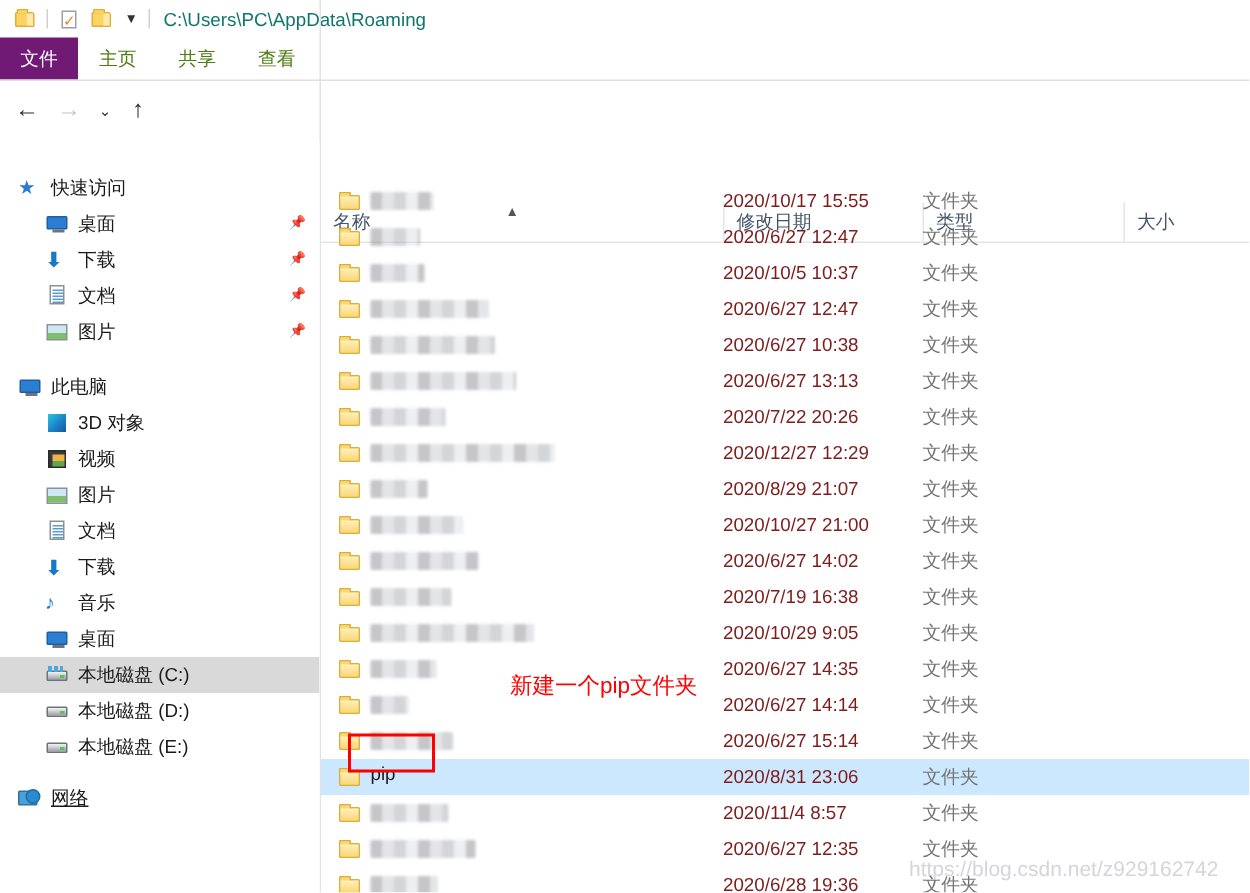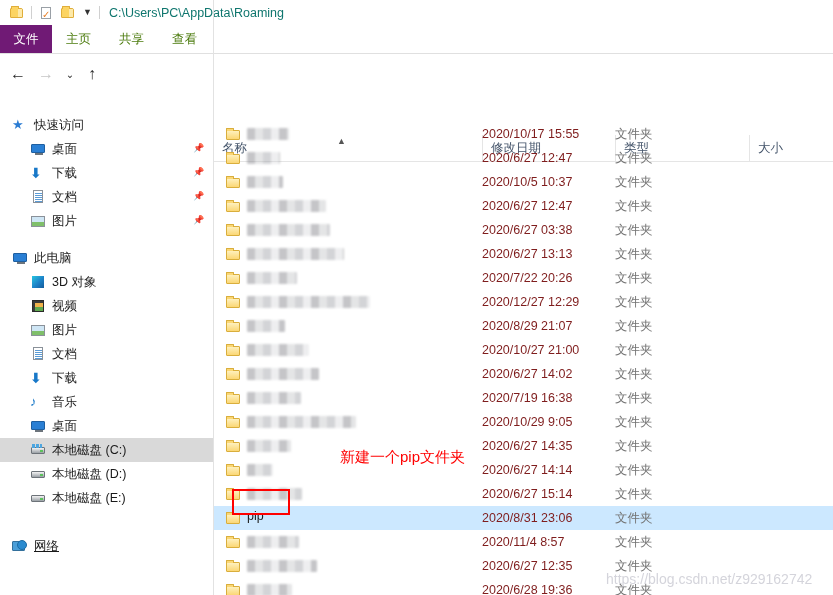--- a/index.html
+++ b/index.html
@@ -433,21 +433,21 @@
         <span>本地磁盘 (D:)</span>
       </div>
 
       <div class="side-item indent1">
         <span class="side-ico">
             <span class="ic-drive"></span>
           </span>
         <span>本地磁盘 (E:)</span>
       </div>
 
-      <div class="side-item indent0" style="margin-top:24px;text-decoration:underline;">
+      <div class="side-item indent0" style="margin-top:10px;text-decoration:underline;">
         <span class="side-ico">
             <span class="ic-net"></span>
           </span>
         <span>网络</span>
       </div>
     </div>
 
     <div class="filepane">
       <div class="col-head">
         <div class="col-head-cell first" style="left:0; width:268px;">
@@ -500,21 +500,21 @@
             <span class="blur-block" style="left: 33px; width: 79px;"></span>
             <span class="row-date">2020/6/27 12:47</span>
             <span class="row-type">文件夹</span>
             <span class="row-size"></span>
           </div>
           <div class="row">
             <span class="row-folder-ico">
               <span class="fi"></span>
             </span>
             <span class="blur-block" style="left: 33px; width: 83px;"></span>
-            <span class="row-date">2020/6/27 03:38</span>
+            <span class="row-date">2020/6/27 10:38</span>
             <span class="row-type">文件夹</span>
             <span class="row-size"></span>
           </div>
           <div class="row">
             <span class="row-folder-ico">
               <span class="fi"></span>
             </span>
             <span class="blur-block" style="left: 33px; width: 97px;"></span>
             <span class="row-date">2020/6/27 13:13</span>
             <span class="row-type">文件夹</span>

